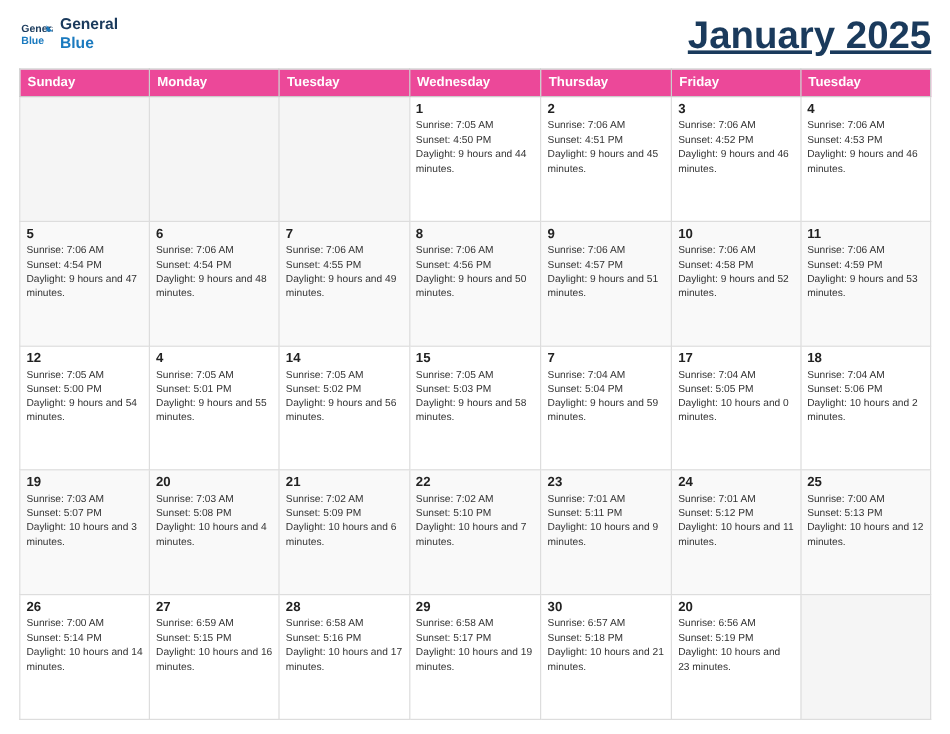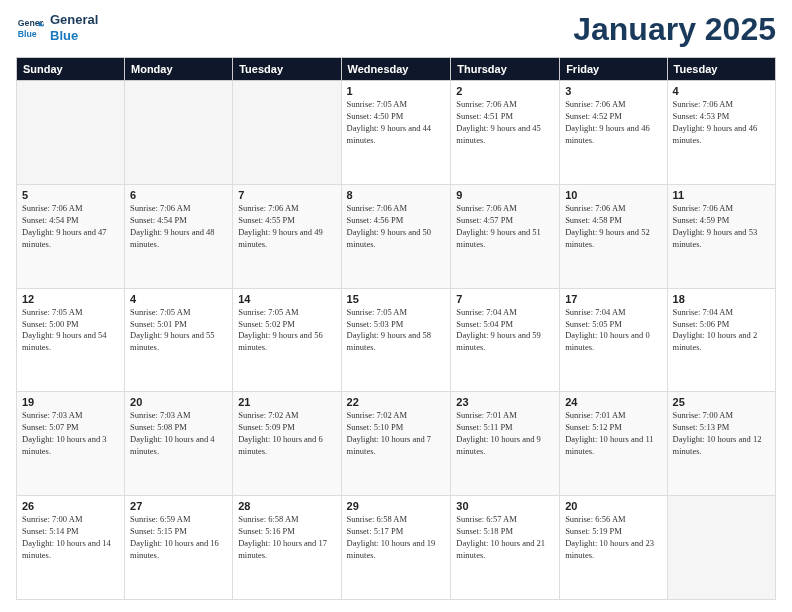--- a/index.html
+++ b/index.html
@@ -33,32 +33,33 @@
       height: 28px;
     }
     .title-block {
       text-align: right;
     }
     .calendar-title {
       font-size: 32px;
       font-weight: bold;
       color: #1a3a5c;
       line-height: 1.1;
+      text-decoration: underline;
     }
     .calendar-subtitle {
       font-size: 14px;
       color: #555;
     }
     .calendar-table {
       width: 100%;
       border-collapse: collapse;
       flex: 1;
     }
     .calendar-table th {
-      background-color: #0f172a;
+      background-color: #ec4899;
       color: white;
       font-size: 11px;
       font-weight: bold;
       text-align: left;
       padding: 5px 6px;
       border: 1px solid #ccc;
     }
     .calendar-table td {
       border: 1px solid #ddd;
       vertical-align: top;
@@ -82,21 +83,20 @@
       font-size: 11px;
       font-weight: bold;
       color: #222;
       display: block;
       margin-bottom: 2px;
     }
     .day-info {
       font-size: 8.5px;
       color: #333;
       line-height: 1.4;
-      font-family: Liberation Serif, serif;
     }
   </style>
 </head>
 <body>
 
 <div class="page">
   <div class="header">
     <div class="logo">
       <svg class="logo-icon" viewBox="0 0 32 32" xmlns="http://www.w3.org/2000/svg">
         <text x="2" y="14" font-size="10" font-weight="bold" fill="#1a3a5c">General</text>

